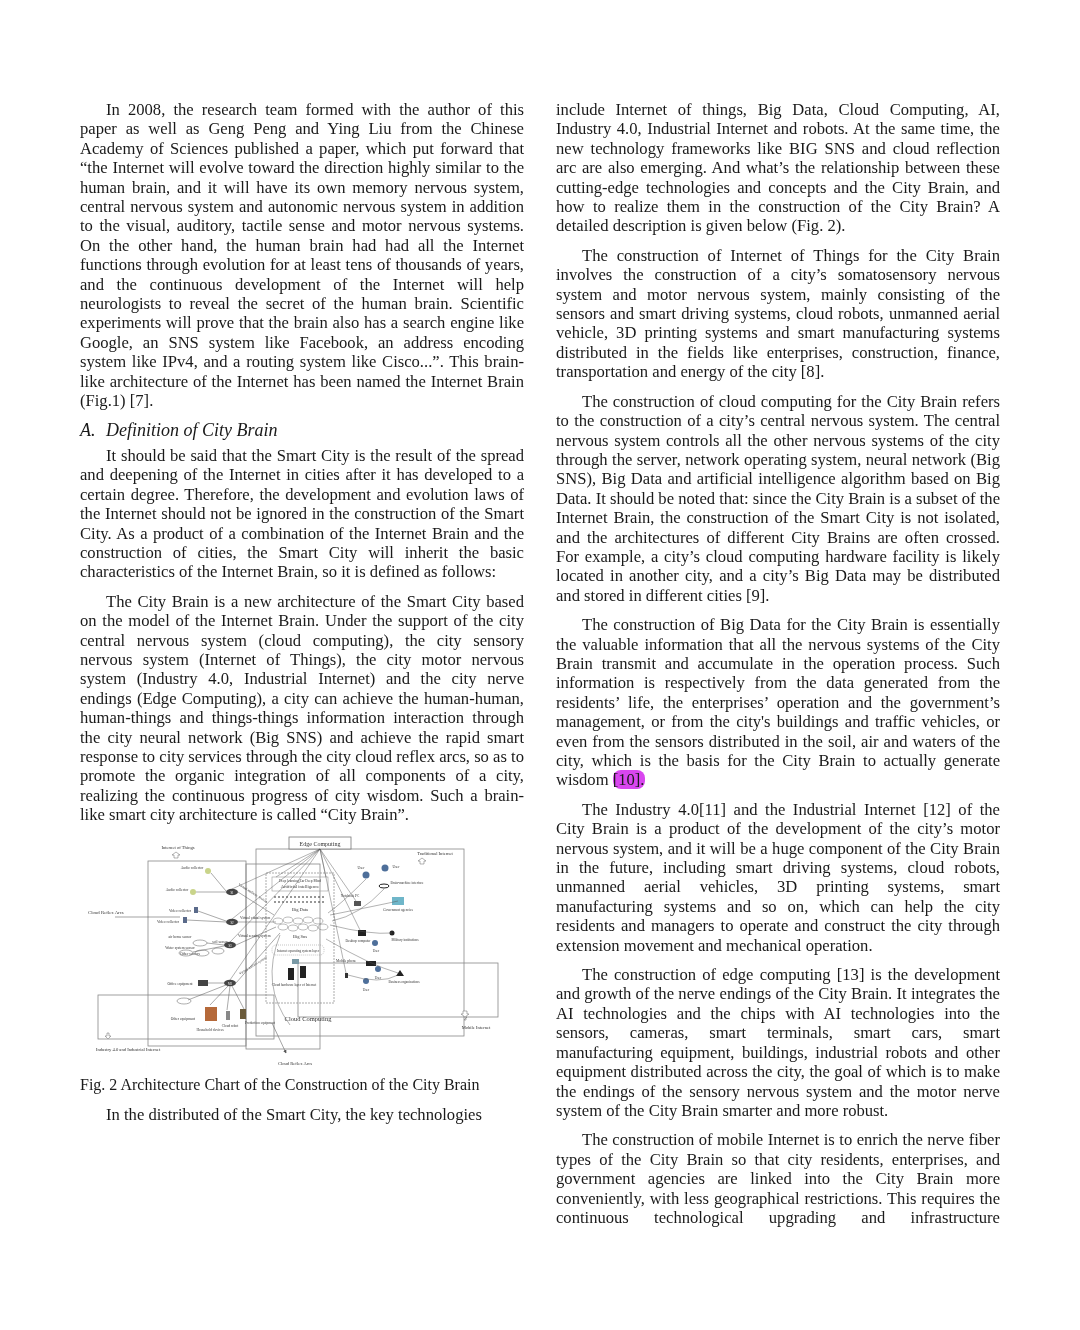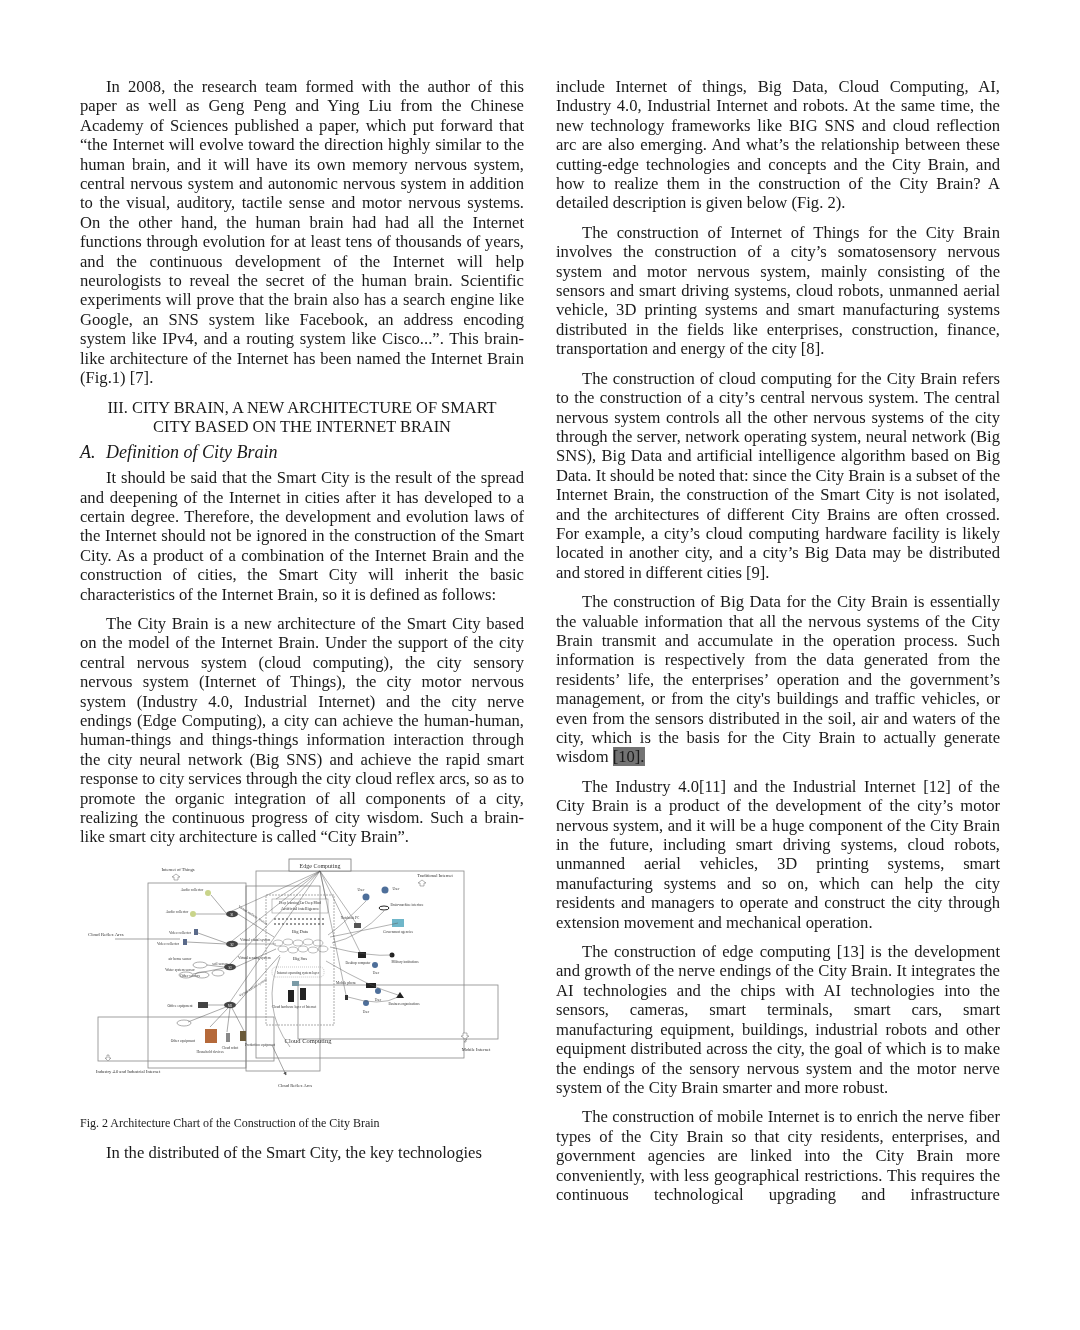--- a/index.html
+++ b/index.html
@@ -1,42 +1,38 @@
 <!DOCTYPE html>
 <html><head>
 <meta charset="utf-8">
 <style>
   html, body { margin: 0; padding: 0; background: #ffffff; }
   body { width: 1080px; height: 1330px; position: relative; overflow: hidden;
          font-family: "Liberation Serif", "DejaVu Serif", serif; color: #1a1a1a; }
-  .col { position: absolute; top: 77px; width: 444px; }
+  .col { position: absolute; top: 100px; width: 444px; }
   .col.left { left: 80px; }
   .col.right { left: 556px; }
   p.para { margin: 0 0 10px 0; font-size: 16.6px; line-height: 19.4px; text-align: justify;
            text-indent: 26px; hyphens: none; }
   p.para.noindent { text-indent: 0; }
   .section-title { font-size: 16.4px; line-height: 19.6px; text-align: center; margin: 6px 0 6px 0; }
   .subsection { font-style: italic; font-size: 18px; line-height: 19.4px; margin: 4px 0 6px 0; }
   .subsection .num { display: inline-block; width: 26px; }
   .figure { position: relative; width: 444px; height: 242px; margin: 10px 0 0 0; }
   .figure svg { position: absolute; left: 0; top: 0; }
-  .fig-caption { font-size: 12px; line-height: 16px; margin: 16px 0 12px 0; }
-  .hl { background: #737373; }
+  .fig-caption { font-size: 16px; line-height: 16px; margin: 0 0 12px 0; }
+  .hl { background: #d946ef; border-radius: 8px; }
   svg text { font-family: "Liberation Serif", serif; fill: #333; }
 </style>
 </head>
 <body>
 
 <div class="col left">
   <p class="para">In 2008, the research team formed with the author of this paper as well as Geng Peng and Ying Liu from the Chinese Academy of Sciences published a paper, which put forward that “the Internet will evolve toward the direction highly similar to the human brain, and it will have its own memory nervous system, central nervous system and autonomic nervous system in addition to the visual, auditory, tactile sense and motor nervous systems. On the other hand, the human brain had had all the Internet functions through evolution for at least tens of thousands of years, and the continuous development of the Internet will help neurologists to reveal the secret of the human brain. Scientific experiments will prove that the brain also has a search engine like Google, an SNS system like Facebook, an address encoding system like IPv4, and a routing system like Cisco...”. This brain-like architecture of the Internet has been named the Internet Brain (Fig.1) [7].</p>
 
-  <div class="section-title">
-    <div>III.  CITY BRAIN, A NEW ARCHITECTURE OF SMART</div>
-    <div>CITY BASED ON THE INTERNET BRAIN</div>
-  </div>
 
   <div class="subsection">
     <span class="num">A.</span><span>Definition of City Brain</span>
   </div>
 
   <p class="para">It should be said that the Smart City is the result of the spread and deepening of the Internet in cities after it has developed to a certain degree. Therefore, the development and evolution laws of the Internet should not be ignored in the construction of the Smart City. As a product of a combination of the Internet Brain and the construction of cities, the Smart City will inherit the basic characteristics of the Internet Brain, so it is defined as follows:</p>
   <p class="para">The City Brain is a new architecture of the Smart City based on the model of the Internet Brain. Under the support of the city central nervous system (cloud computing), the city sensory nervous system (Internet of Things), the city motor nervous system (Industry 4.0, Industrial Internet) and the city nerve endings (Edge Computing), a city can achieve the human-human, human-things and things-things information interaction through the city neural network (Big SNS) and achieve the rapid smart response to city services through the city cloud reflex arcs, so as to promote the organic integration of all components of a city, realizing the continuous progress of city wisdom. Such a brain-like smart city architecture is called “City Brain”.</p>
 
 
   <div class="figure">

